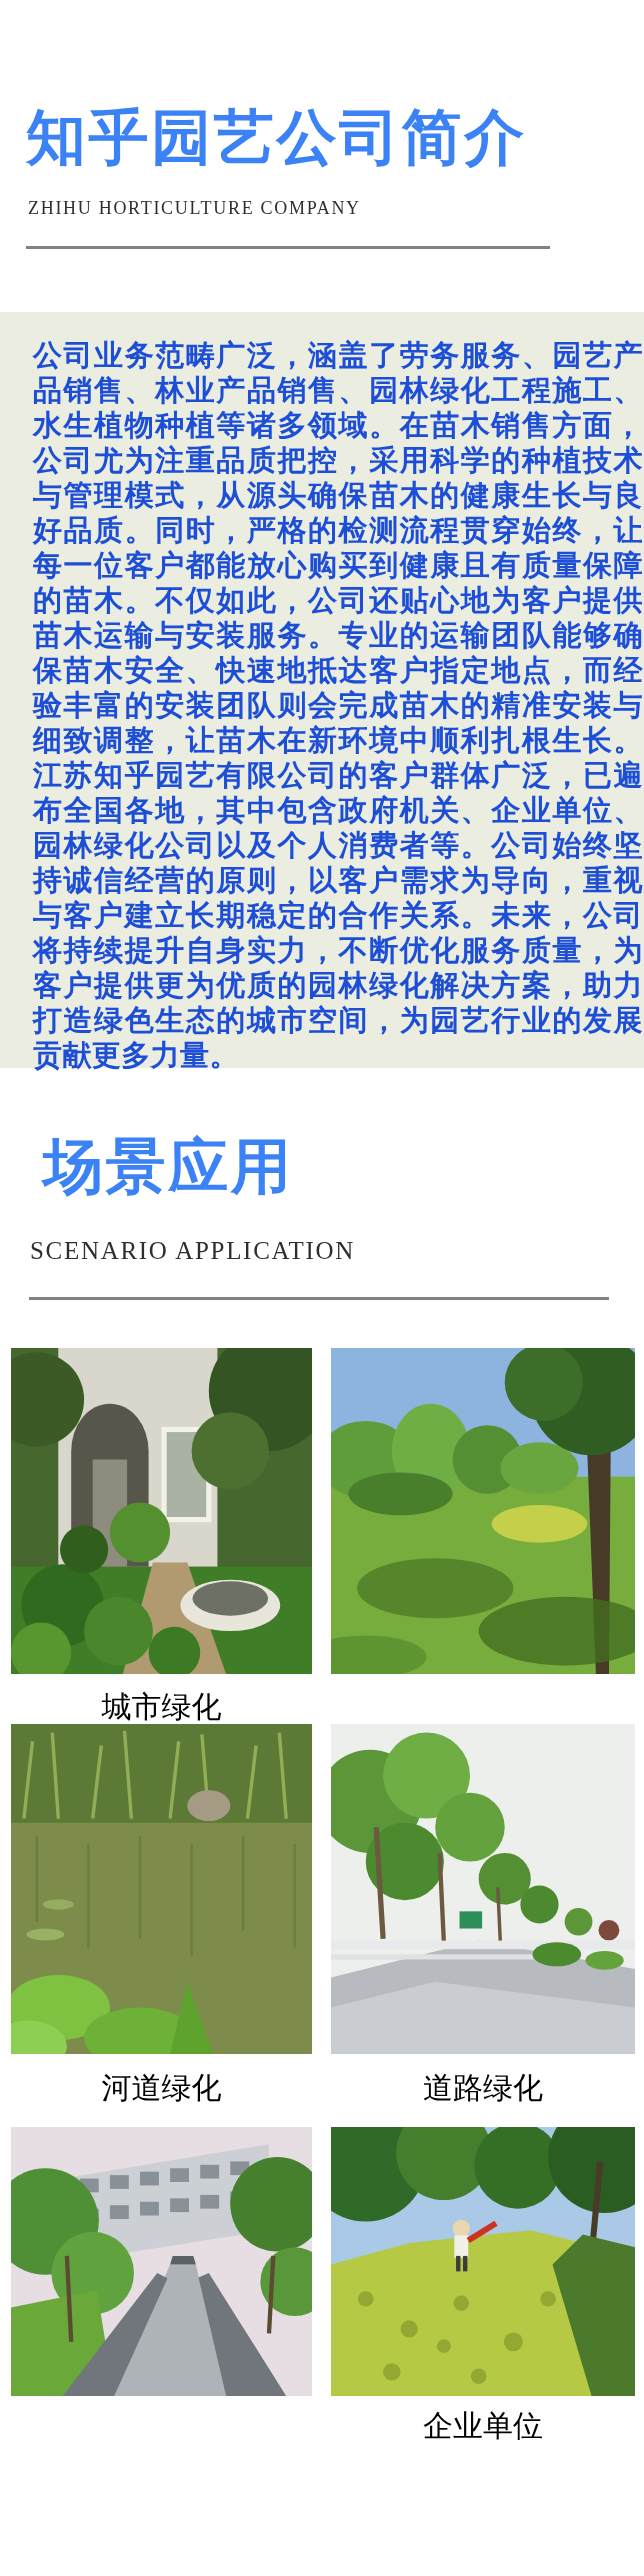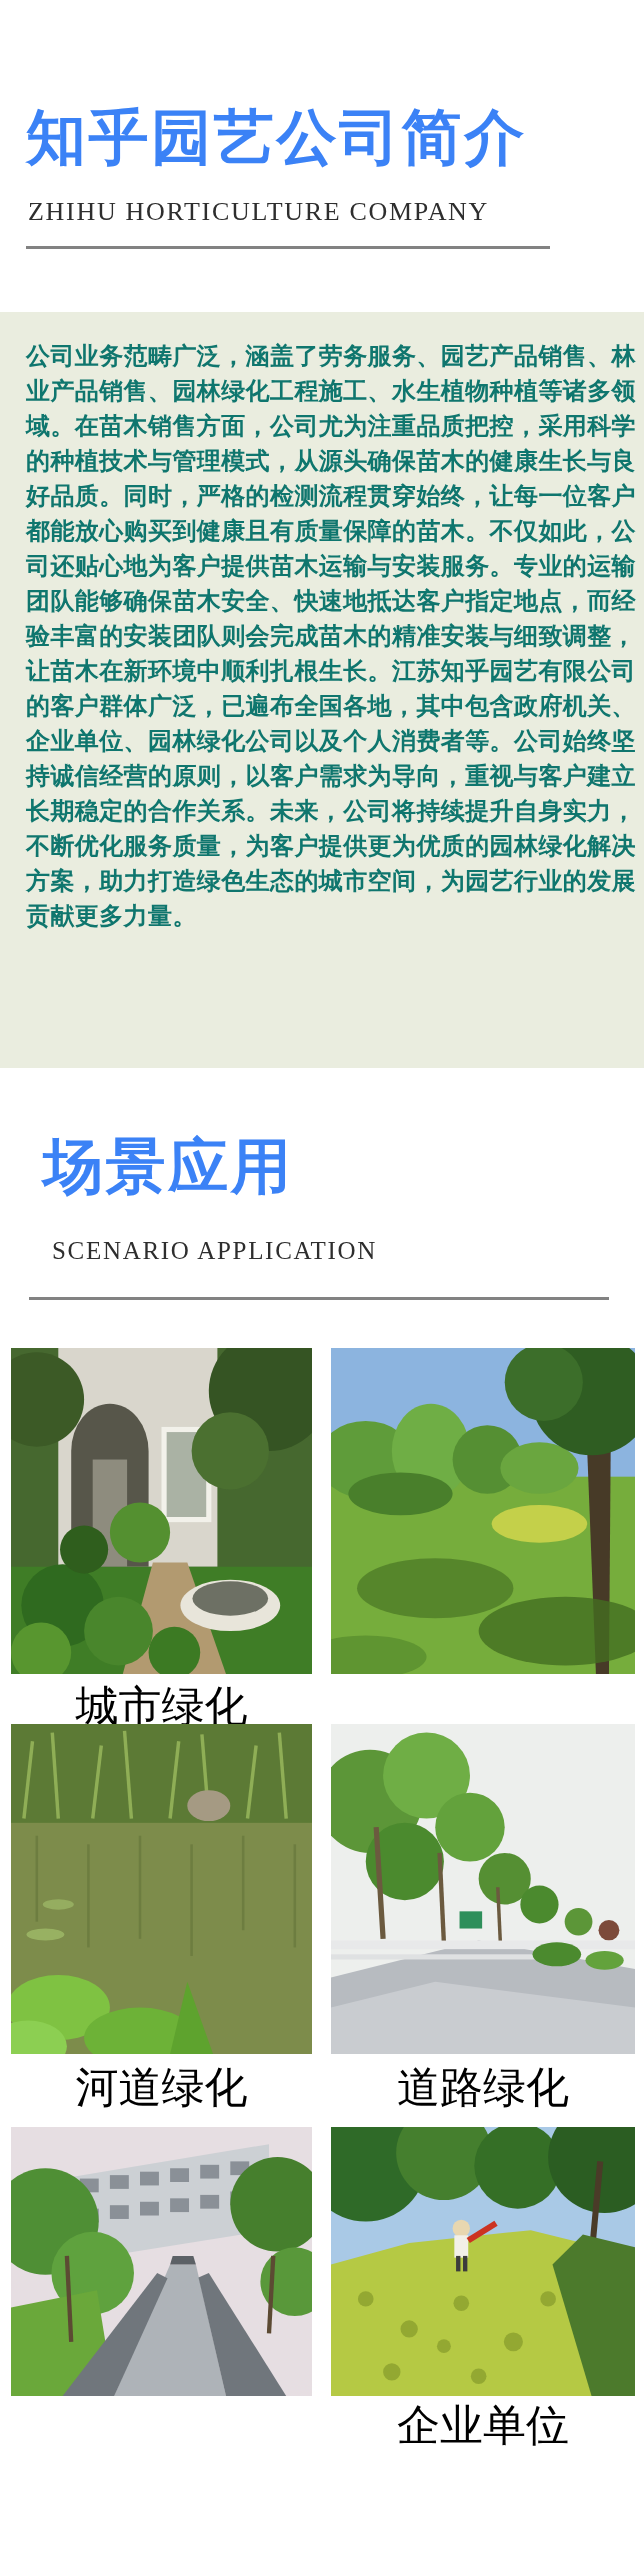--- a/index.html
+++ b/index.html
@@ -8,59 +8,59 @@
     font-family:"Liberation Sans","DejaVu Sans",sans-serif;color:#111;
     overflow:hidden;
   }
   .abs{position:absolute;}
   .h1{
     font-size:60px;font-weight:700;color:#3b82f6;letter-spacing:2.6px;
     line-height:1;white-space:nowrap;
   }
   .sub{
     font-family:"Liberation Serif","DejaVu Serif",serif;
-    font-size:26px;font-weight:400;color:#2e2e2e;letter-spacing:1.7px;
+    font-size:18px;font-weight:400;color:#2e2e2e;letter-spacing:1.7px;
     line-height:1;white-space:nowrap;
   }
   .divider{height:2.6px;background:#828282;}
   .panel{
     left:0;top:312px;width:644px;height:756px;background:#eaeddf;
   }
   .panel-text{
-    position:absolute;left:26px;top:26px;width:610px;
-    font-size:24px;line-height:35px;font-weight:600;color:#0f766e;
+    position:absolute;left:33px;top:26px;width:610px;
+    font-size:29px;line-height:35px;font-weight:600;color:#1d4ed8;
     text-align:justify;letter-spacing:0.4px;
   }
   .photo{
     background:#ccc;overflow:hidden;
   }
   .photo svg{display:block;width:100%;height:100%;}
   .photo-label{
-    font-size:43px;font-weight:500;color:#000;text-align:center;
+    font-size:30px;font-weight:500;color:#000;text-align:center;
     line-height:53px;white-space:nowrap;
   }
 </style>
 </head>
 <body>
 
 <div id="page">
 
   <div class="abs h1" style="left:26px;top:108px;">知乎园艺公司简介</div>
 
   <div class="abs sub" style="left:28px;top:199px;">ZHIHU HORTICULTURE COMPANY</div>
 
   <div class="abs divider" style="left:26px;top:246px;width:524px;"></div>
 
   <div class="abs panel">
     <div class="panel-text">公司业务范畴广泛，涵盖了劳务服务、园艺产品销售、林业产品销售、园林绿化工程施工、水生植物种植等诸多领域。在苗木销售方面，公司尤为注重品质把控，采用科学的种植技术与管理模式，从源头确保苗木的健康生长与良好品质。同时，严格的检测流程贯穿始终，让每一位客户都能放心购买到健康且有质量保障的苗木。不仅如此，公司还贴心地为客户提供苗木运输与安装服务。专业的运输团队能够确保苗木安全、快速地抵达客户指定地点，而经验丰富的安装团队则会完成苗木的精准安装与细致调整，让苗木在新环境中顺利扎根生长。江苏知乎园艺有限公司的客户群体广泛，已遍布全国各地，其中包含政府机关、企业单位、园林绿化公司以及个人消费者等。公司始终坚持诚信经营的原则，以客户需求为导向，重视与客户建立长期稳定的合作关系。未来，公司将持续提升自身实力，不断优化服务质量，为客户提供更为优质的园林绿化解决方案，助力打造绿色生态的城市空间，为园艺行业的发展贡献更多力量。</div>
   </div>
 
   <div class="abs h1" style="left:43px;top:1137px;">场景应用</div>
 
-  <div class="abs sub" style="left:52px;top:1238px;font-size:25px;">SCENARIO APPLICATION</div>
+  <div class="abs sub" style="left:30px;top:1238px;font-size:25px;">SCENARIO APPLICATION</div>
 
   <div class="abs divider" style="left:29px;top:1297px;width:580px;"></div>
 
   <div class="abs photo" style="left:11px;top:1348px;width:301px;height:326px;">
     <svg viewBox="0 0 350 380" preserveAspectRatio="none">
       <rect x="0" y="0" width="350" height="380" fill="#46682f"></rect>
       <rect x="55" y="0" width="185" height="255" fill="#d9d6cc"></rect>
       <path d="M70 255 V120 a45 55 0 0 1 90 0 V255 Z" fill="#57564a"></path>
       <rect x="95" y="130" width="40" height="125" fill="#8e8c7e"></rect>
       <rect x="178" y="95" width="52" height="105" fill="#aab2a4" stroke="#f2f1ea" stroke-width="6"></rect>

